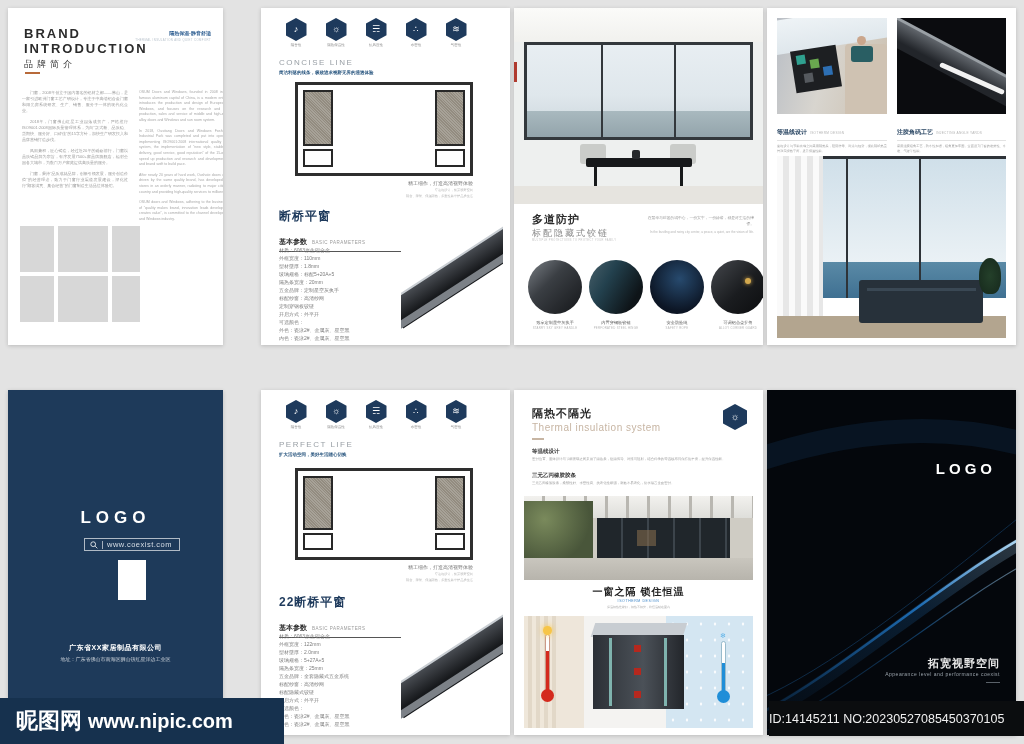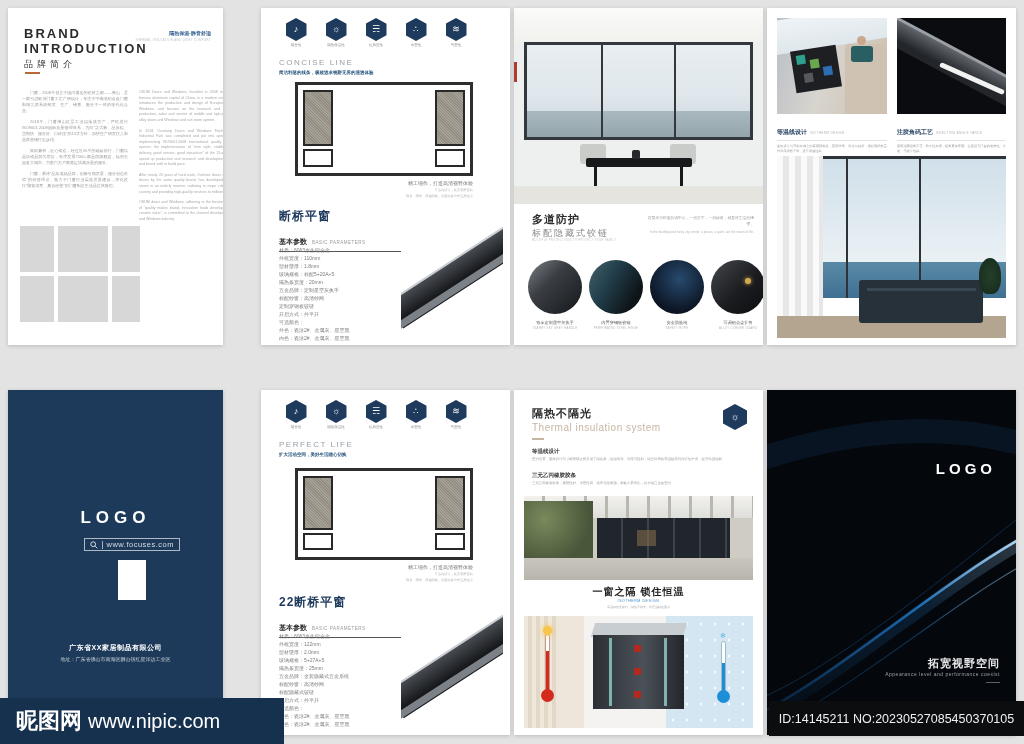--- a/index.html
+++ b/index.html
@@ -230,21 +230,21 @@
 <div class="panel r2 c1 navy">
   <div class="abs" style="left:0;top:118px;width:100%;text-align:center;font-size:17px;font-weight:bold;letter-spacing:5px;color:#fff">LOGO</div>
   <div class="abs" style="left:76px;top:148px;width:96px;height:13px;border:1px solid rgba(255,255,255,.65);display:flex;align-items:center;padding:0 5px">
     <span style="display:inline-flex">
         <svg width="8" height="8" viewBox="0 0 10 10">
           <circle cx="4" cy="4" r="3" fill="none" stroke="#fff" stroke-width="1"></circle>
           <line x1="6.4" y1="6.4" x2="9.2" y2="9.2" stroke="#fff" stroke-width="1"></line>
         </svg>
       </span>
     <span style="width:1px;height:8px;background:rgba(255,255,255,.6);margin:0 4px"></span>
-    <span style="font-size:7.5px;color:#d7dee6;letter-spacing:.5px">www.focuses.com</span>
+    <span style="font-size:7.5px;color:#d7dee6;letter-spacing:.5px">www.coexist.com</span>
   </div>
   <div class="abs" style="left:110px;top:170px;width:28px;height:40px;background:#fff"></div>
   <div class="abs" style="left:0;top:253px;width:100%;text-align:center;font-size:7px;font-weight:bold;color:#fff;letter-spacing:.5px">广东省XX家居制品有限公司</div>
   <div class="abs" style="left:0;top:266px;width:100%;text-align:center;font-size:5px;color:rgba(255,255,255,.75)">地址：广东省佛山市南海区狮山镇红星洋边工业区</div>
 </div>
 
 <div class="panel r2 c2">
   <div class="featrow">
     <div class="feat">
         <div class="hex">♪</div>
@@ -375,17 +375,17 @@
     <path d="M-10,70 C80,40 170,30 260,55" stroke="#0c2137" stroke-width="24" fill="none" opacity="0.5"></path>
   </svg>
   <div class="abs" style="right:20px;top:70px;font-size:15px;font-weight:bold;letter-spacing:4px;color:#fff">LOGO</div>
   <div class="abs" style="right:16px;top:266px;font-size:11px;font-weight:bold;color:#e8e8e8;letter-spacing:1px">拓宽视野空间</div>
   <div class="abs" style="right:16px;top:281px;font-size:5px;color:#9aa3ab;letter-spacing:.5px">Appearance level and performance coexist</div>
   <div class="abs" style="right:16px;top:292px;width:14px;height:1px;background:#5a6169"></div>
 </div>
 
 <div class="abs" style="left:0;top:698px;width:284px;height:46px;background:#16314e;display:flex;align-items:center;padding-left:16px;z-index:9">
   <span style="font-size:22px;font-weight:bold;color:#fff">昵图网</span>
-  <span style="font-size:20px;font-weight:normal;color:#fff;margin-left:6px">www.nipic.com</span>
-</div>
-<div class="abs" style="left:769px;top:701px;width:255px;height:35px;background:#0b0d0f;display:flex;align-items:center;justify-content:center;z-index:9">
+  <span style="font-size:20px;font-weight:bold;color:#fff;margin-left:6px">www.nipic.com</span>
+</div>
+<div class="abs" style="left:769px;top:701px;width:255px;height:35px;background:#0b0d0f;display:flex;align-items:center;z-index:9">
   <span style="font-size:12.5px;color:#f0f0f0">ID:14145211 NO:20230527085450370105</span>
 </div>
 
 </body></html>

